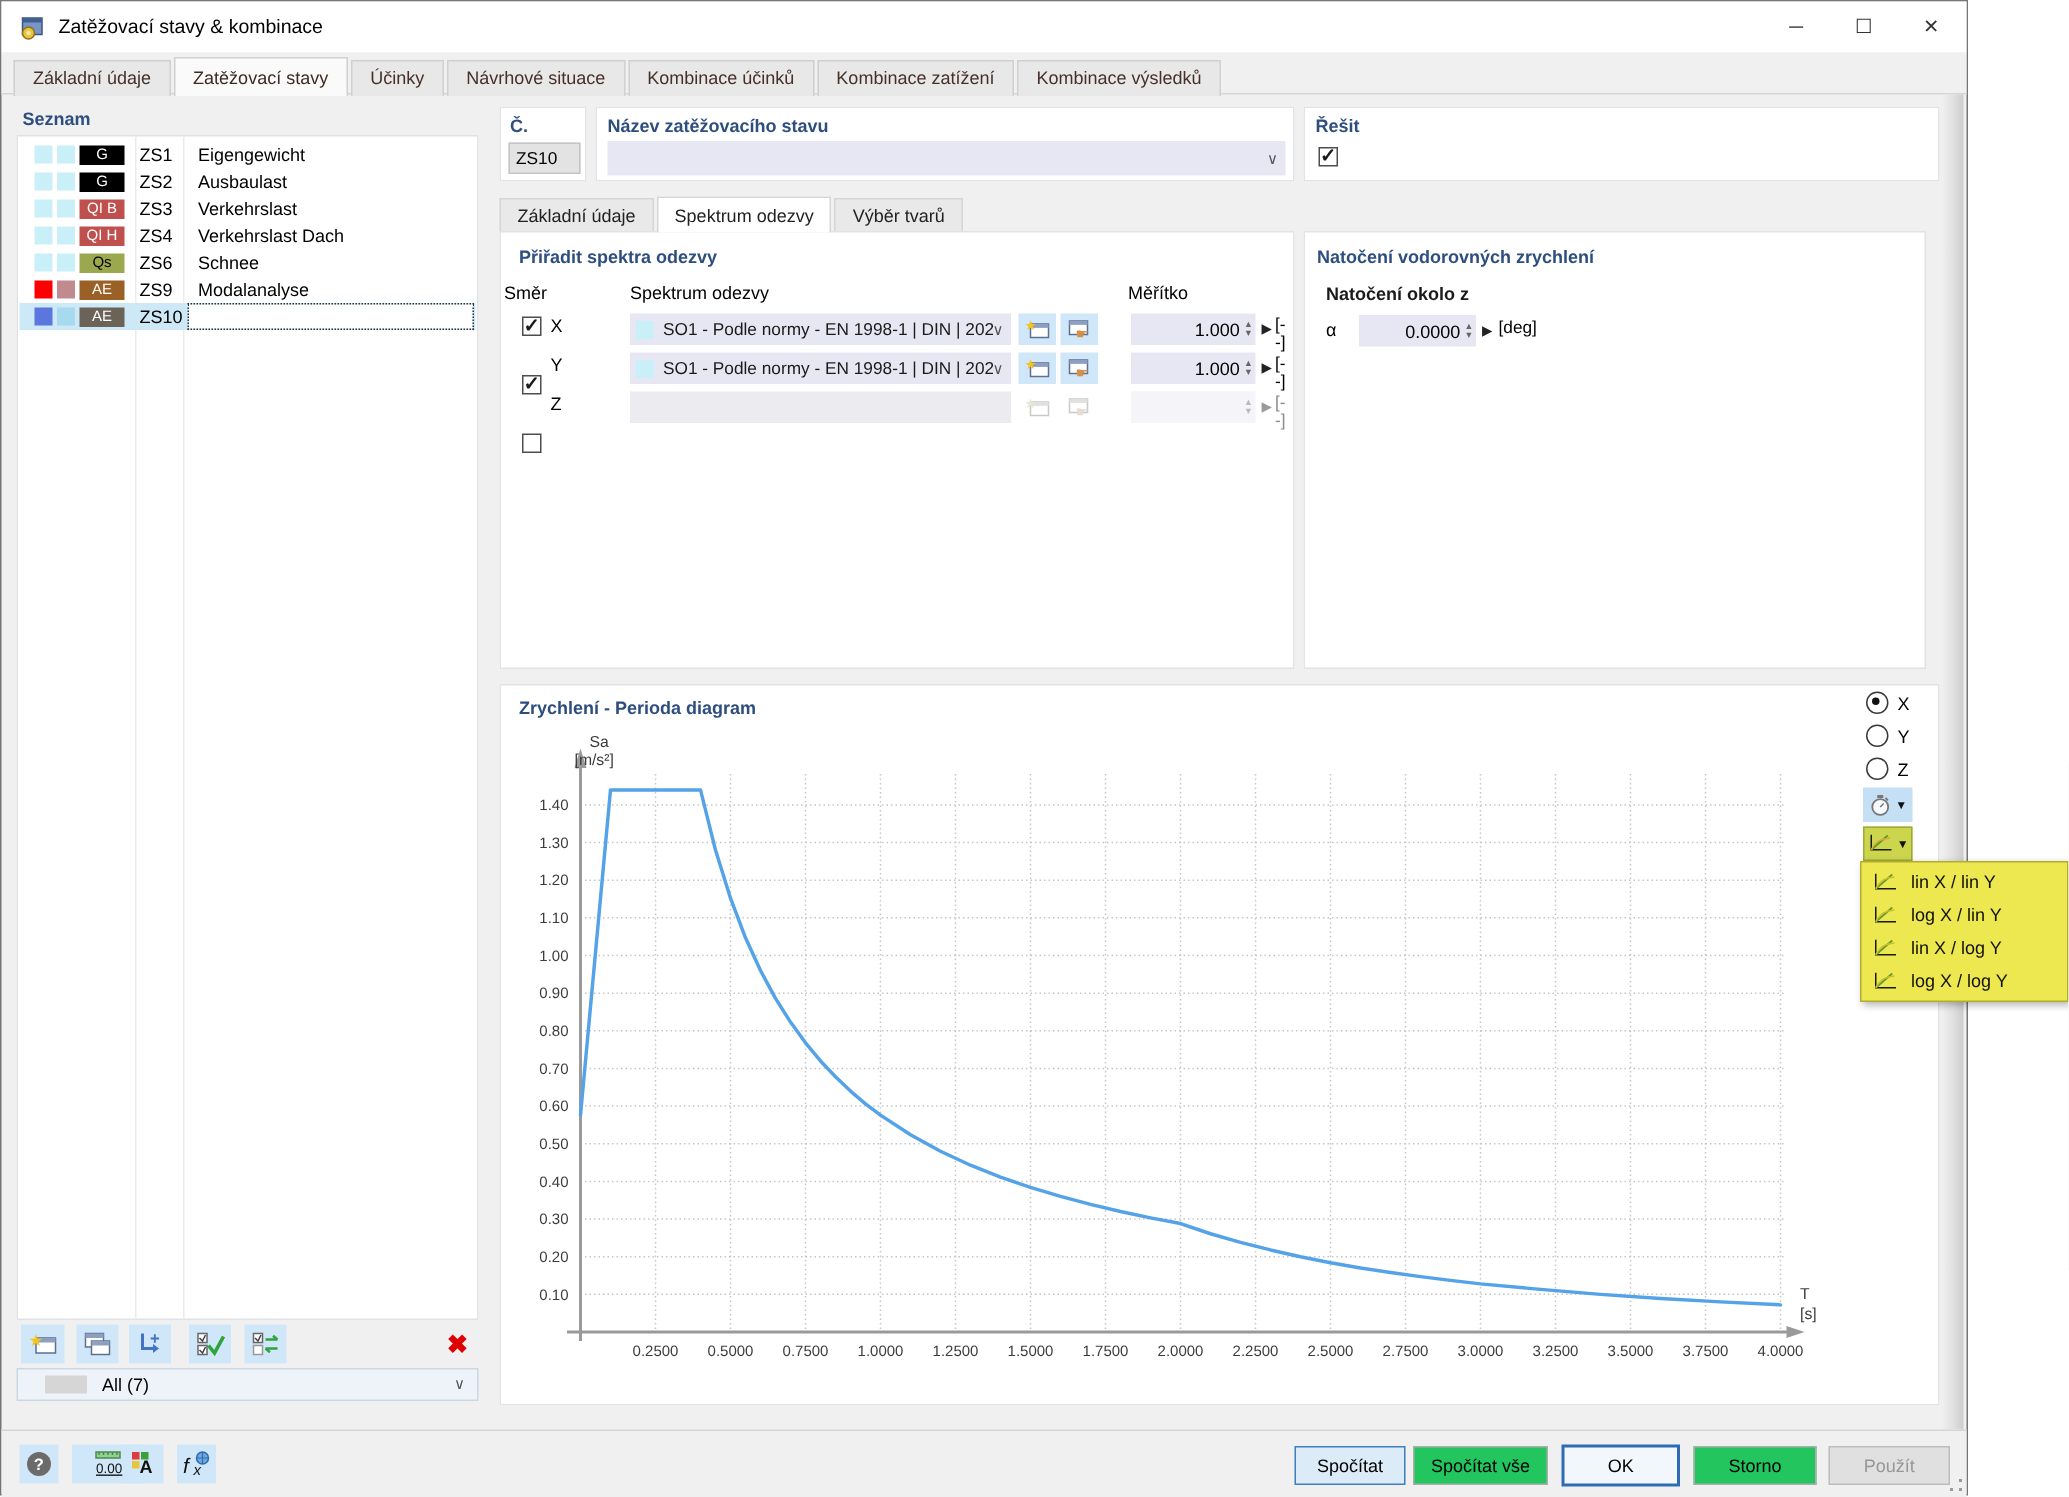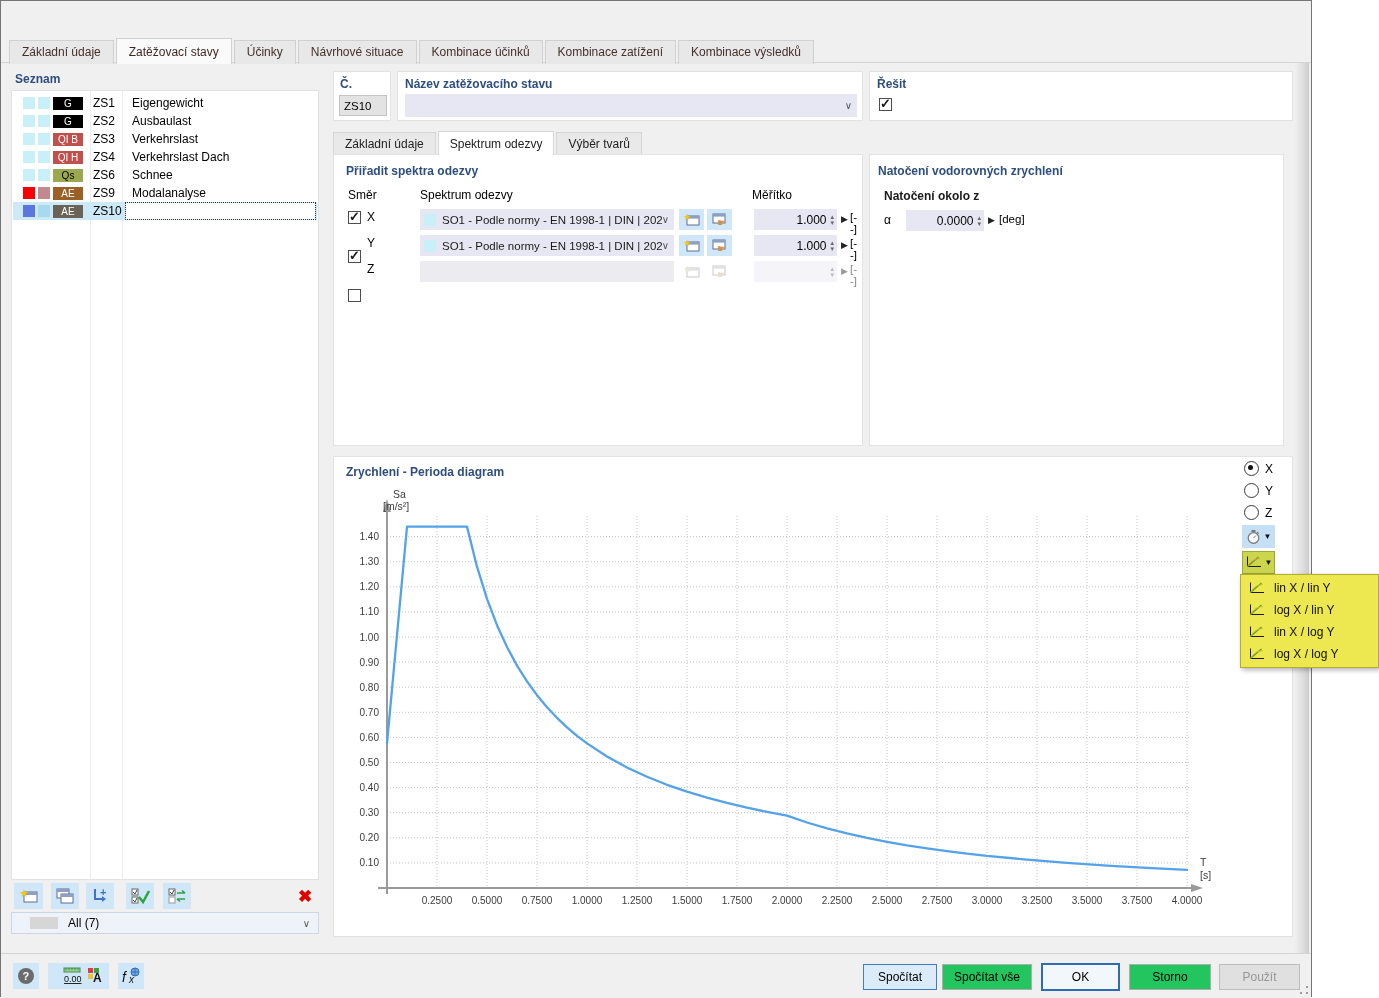--- a/index.html
+++ b/index.html
@@ -59,20 +59,32 @@
                    radial-gradient(circle at 2px 8px,#9A9A9A 1px,transparent 1.3px);}
   .hdr-col{font-size:12px;color:#000;}
   svg text{font-family:"Liberation Sans", sans-serif;}
 </style>
 </head>
 <body>
 
 <div class="screen">
   <div class="window">
 
+    <div class="titlebar">
+      <svg class="abs" style="left:12px;top:8px;" width="18" height="18" viewBox="0 0 18 18">
+        <rect x="2" y="3" width="13" height="11" fill="#7A94C8" stroke="#3E567E"></rect>
+        <rect x="2" y="3" width="13" height="3" fill="#40618F"></rect>
+        <circle cx="6" cy="13" r="4" fill="#E8C43C" stroke="#8A7420"></circle>
+        <circle cx="6" cy="13" r="1.5" fill="#F6E9A8"></circle>
+      </svg>
+      <span class="title-text">Zatěžovací stavy &amp; kombinace</span>
+      <div class="win-ctrl" style="left:1174px;">─</div>
+      <div class="win-ctrl" style="left:1219px;">☐</div>
+      <div class="win-ctrl" style="left:1264px;">✕</div>
+    </div>
 
     <div class="tabstrip">
       <div class="tabs">
         <div class="tab">Základní údaje</div>
         <div class="tab active">Zatěžovací stavy</div>
         <div class="tab">Účinky</div>
         <div class="tab">Návrhové situace</div>
         <div class="tab">Kombinace účinků</div>
         <div class="tab">Kombinace zatížení</div>
         <div class="tab">Kombinace výsledků</div>
@@ -199,21 +211,21 @@
     </div>
 
     <div class="subtabs" style="left:332px;top:130px;">
       <div class="subtab">Základní údaje</div>
       <div class="subtab active">Spektrum odezvy</div>
       <div class="subtab">Výběr tvarů</div>
     </div>
 
     <div class="abs panel" style="left:332px;top:153px;width:530px;height:292px;">
       <div class="abs blue-h" style="left:12px;top:9px;">Přiřadit spektra odezvy</div>
-      <div class="abs hdr-col" style="left:14px;top:33px;text-align:right;">Směr</div>
+      <div class="abs hdr-col" style="left:2px;top:33px;text-align:right;">Směr</div>
       <div class="abs hdr-col" style="left:86px;top:33px;">Spektrum odezvy</div>
       <div class="abs hdr-col" style="left:418px;top:33px;">Měřítko</div>
 
       <div class="abs checkbox checked" style="left:14px;top:56px;"></div>
       <div class="abs" style="left:33px;top:55px;font-size:12px;">X</div>
       <div class="abs combo" style="left:86px;top:54px;width:254px;height:21px;">
         <span class="swatch"></span>
         <span style="white-space:nowrap;overflow:hidden;">SO1 - Podle normy - EN 1998-1 | DIN | 202...</span>
         <span class="chev">∨</span>
       </div>

